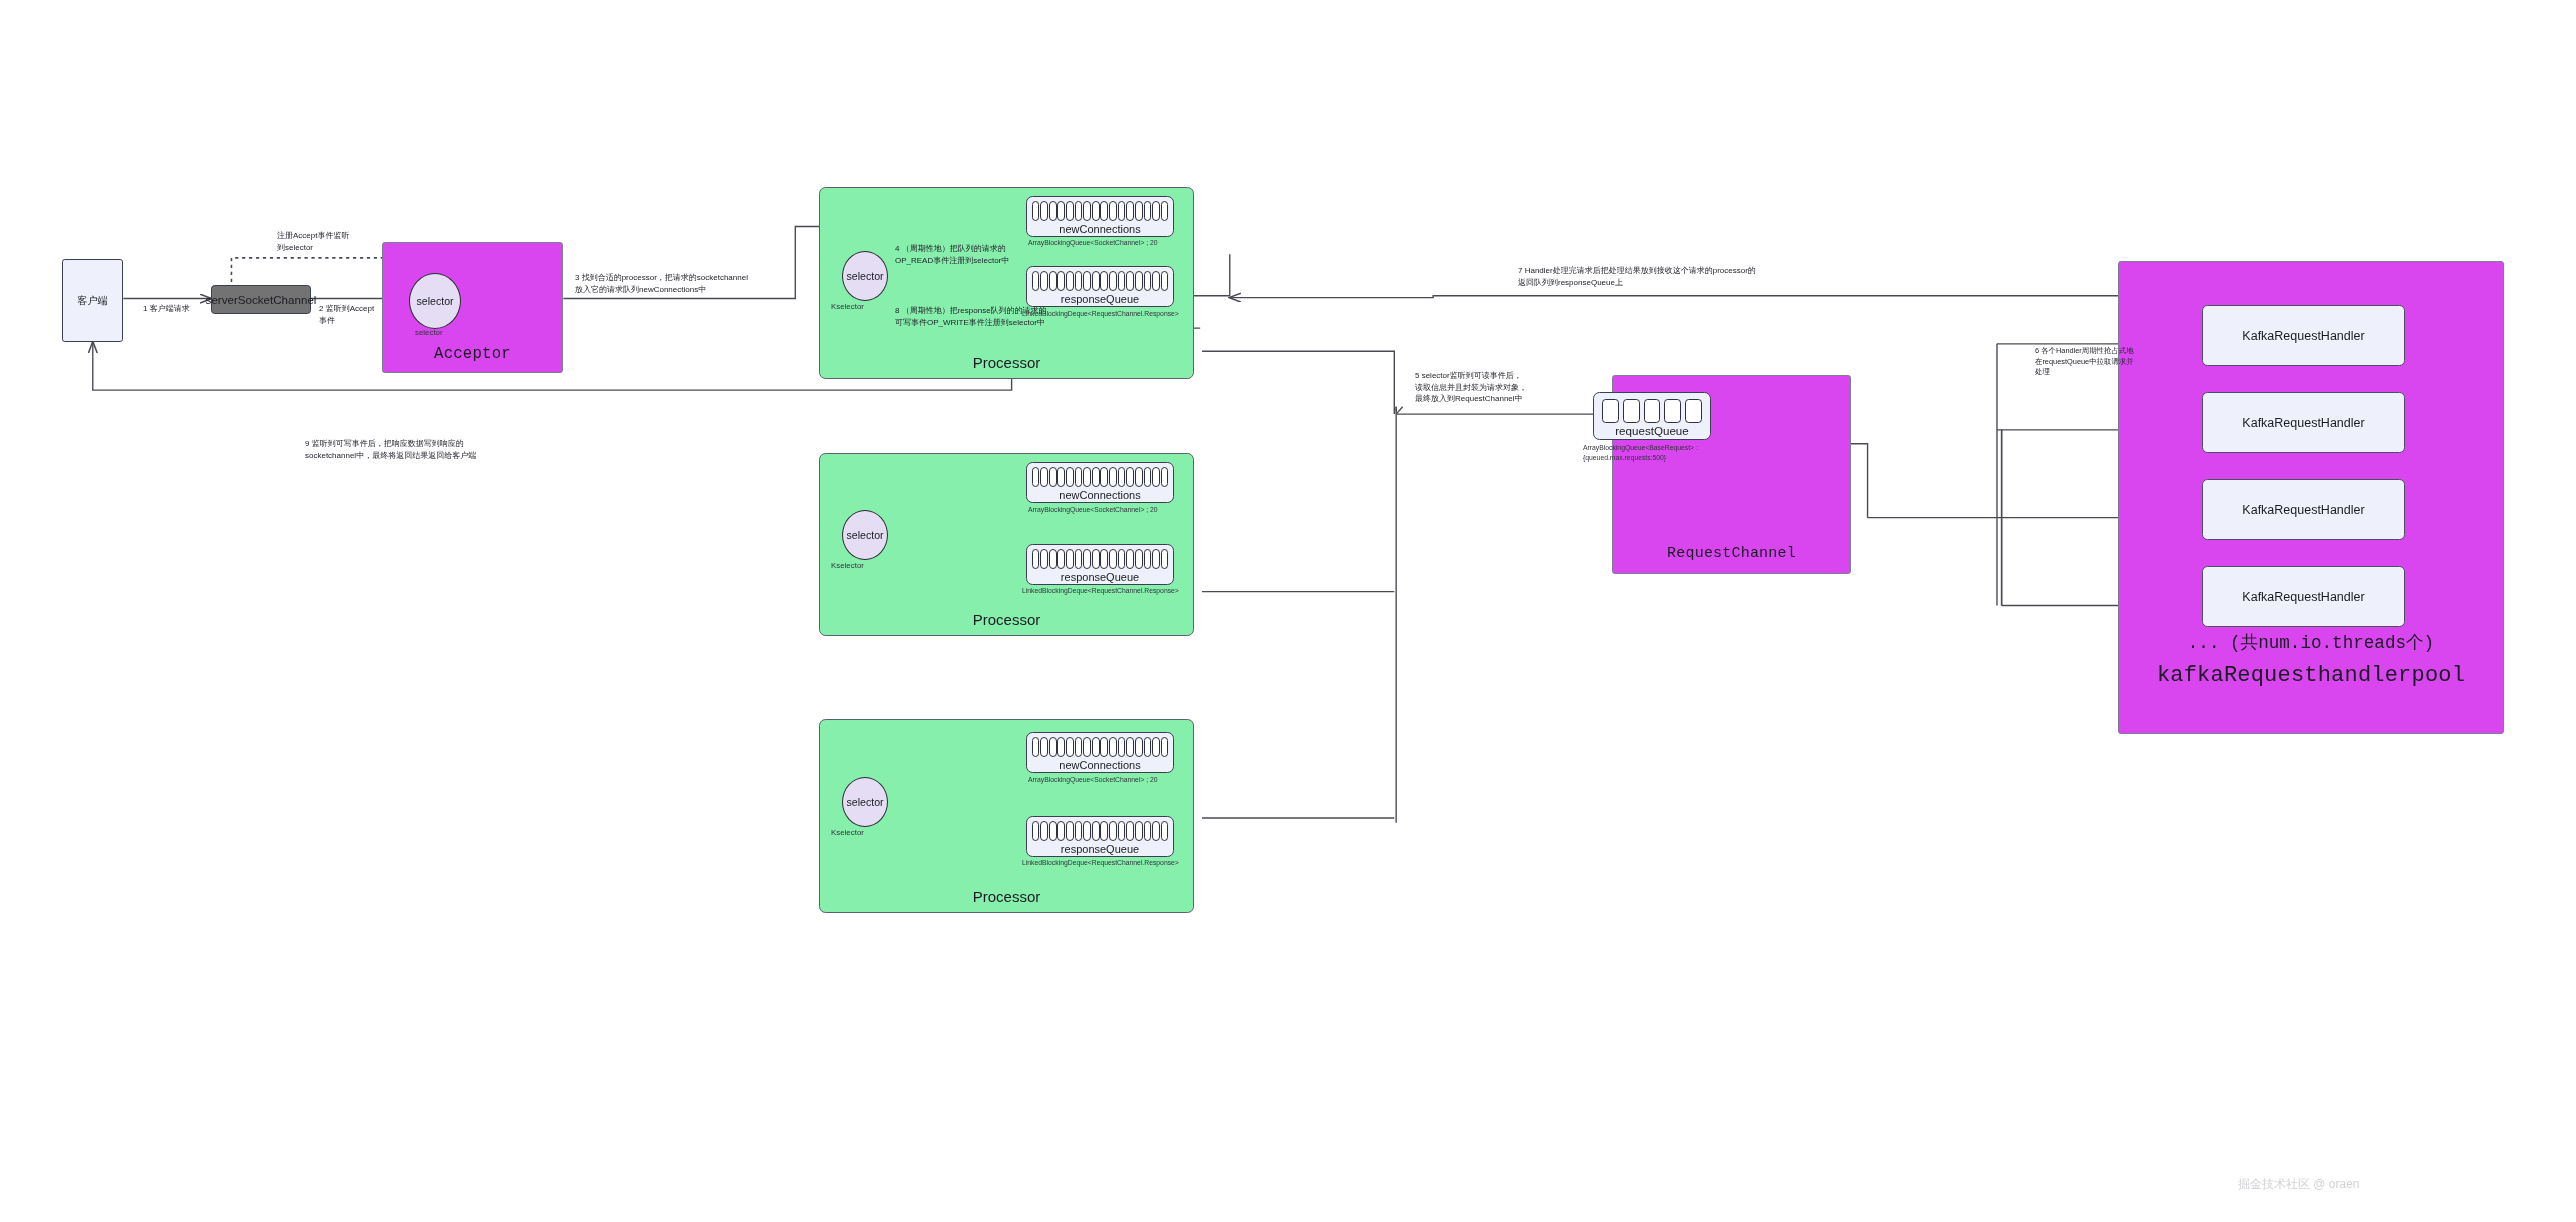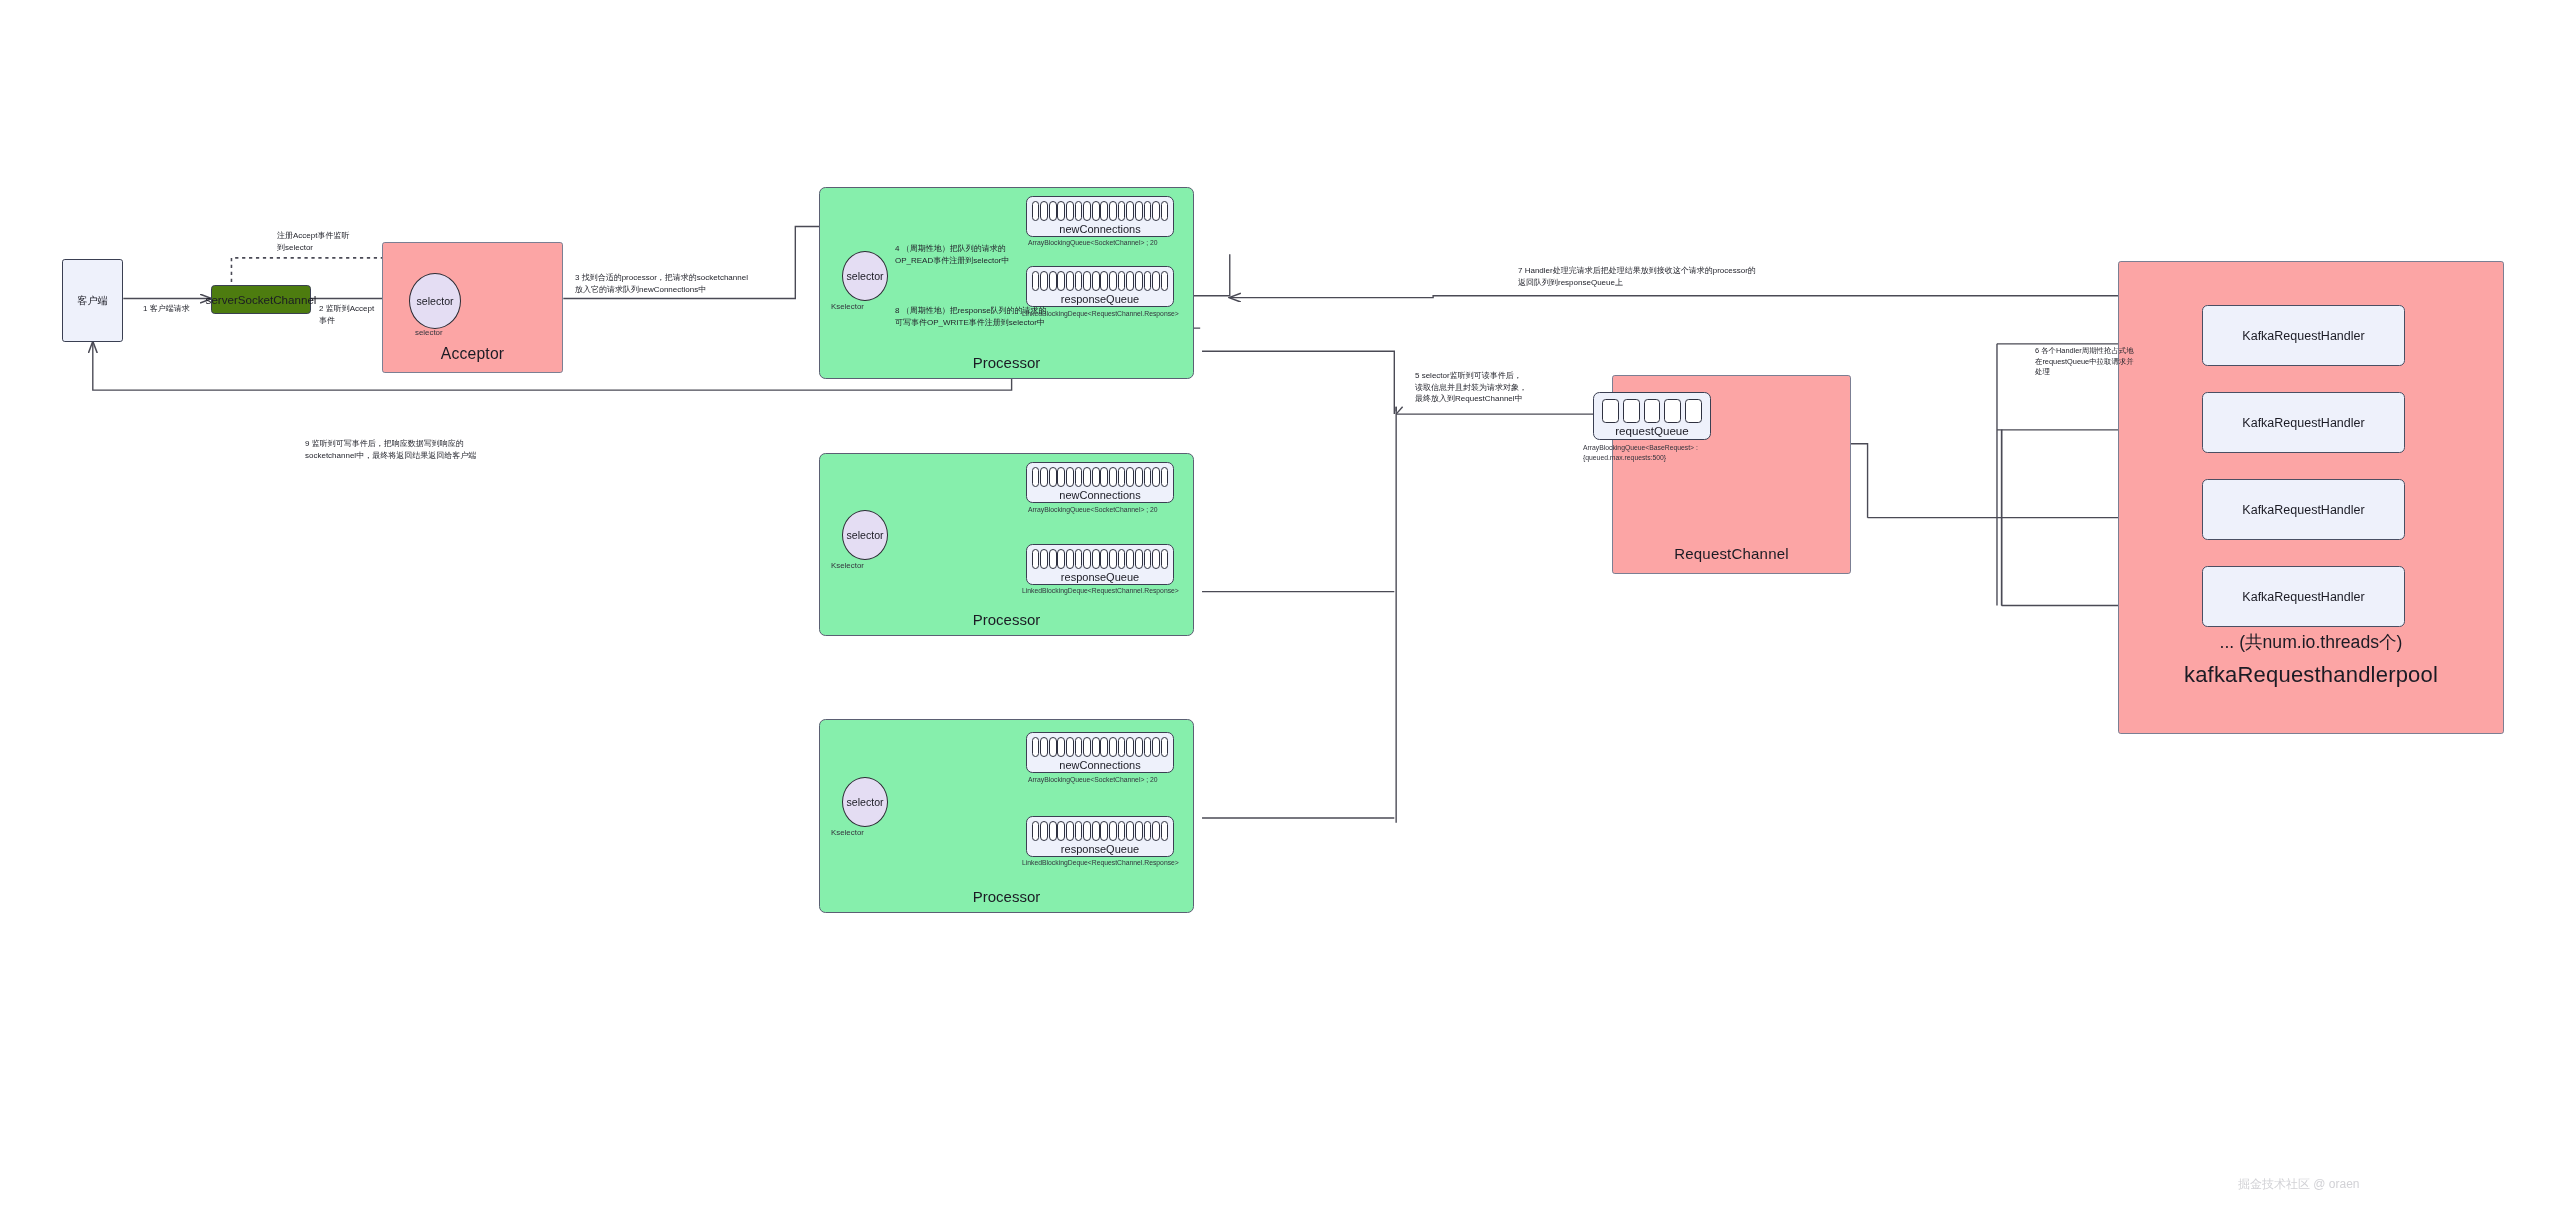--- a/index.html
+++ b/index.html
@@ -14,23 +14,24 @@
     height:1222px;
     background:#ffffff;
     overflow:hidden;
   }
   svg.layer{position:absolute;left:0;top:0;width:2576px;height:1222px;pointer-events:none;}
 
   .box{position:absolute;box-sizing:border-box;}
 
   
   .panel{
-    background:#fca5a5;
+    background:#d946ef;
     border:1.5px solid #7b7f93;
     border-radius:2.8px;
+    font-family:Liberation Mono, monospace;
   }
   .panel-title{
     position:absolute;
     left:0;right:0;
     text-align:center;
     font-size:20.3px;
     color:#1b1b24;
     letter-spacing:0.2px;
   }
   .panel-sub{
@@ -53,21 +54,21 @@
   .node{
     background:#eef1fb;
     border:1.4px solid #3a3f52;
     border-radius:2.8px;
     display:flex;align-items:center;justify-content:center;
     font-size:12px;
     text-align:center;
   }
   .node.client{font-size:10.2px;}
   .node.ssc{
-    background:#4d7c0f;
+    background:#737373;
     font-size:11.6px;
     border-radius:3.7px;
   }
   .handler{
     background:#eef1fb;
     border:1.2px solid #4a4f63;
     border-radius:5.5px;
     font-size:12.5px;
     display:flex;align-items:center;justify-content:center;
     color:#1b1b24;

